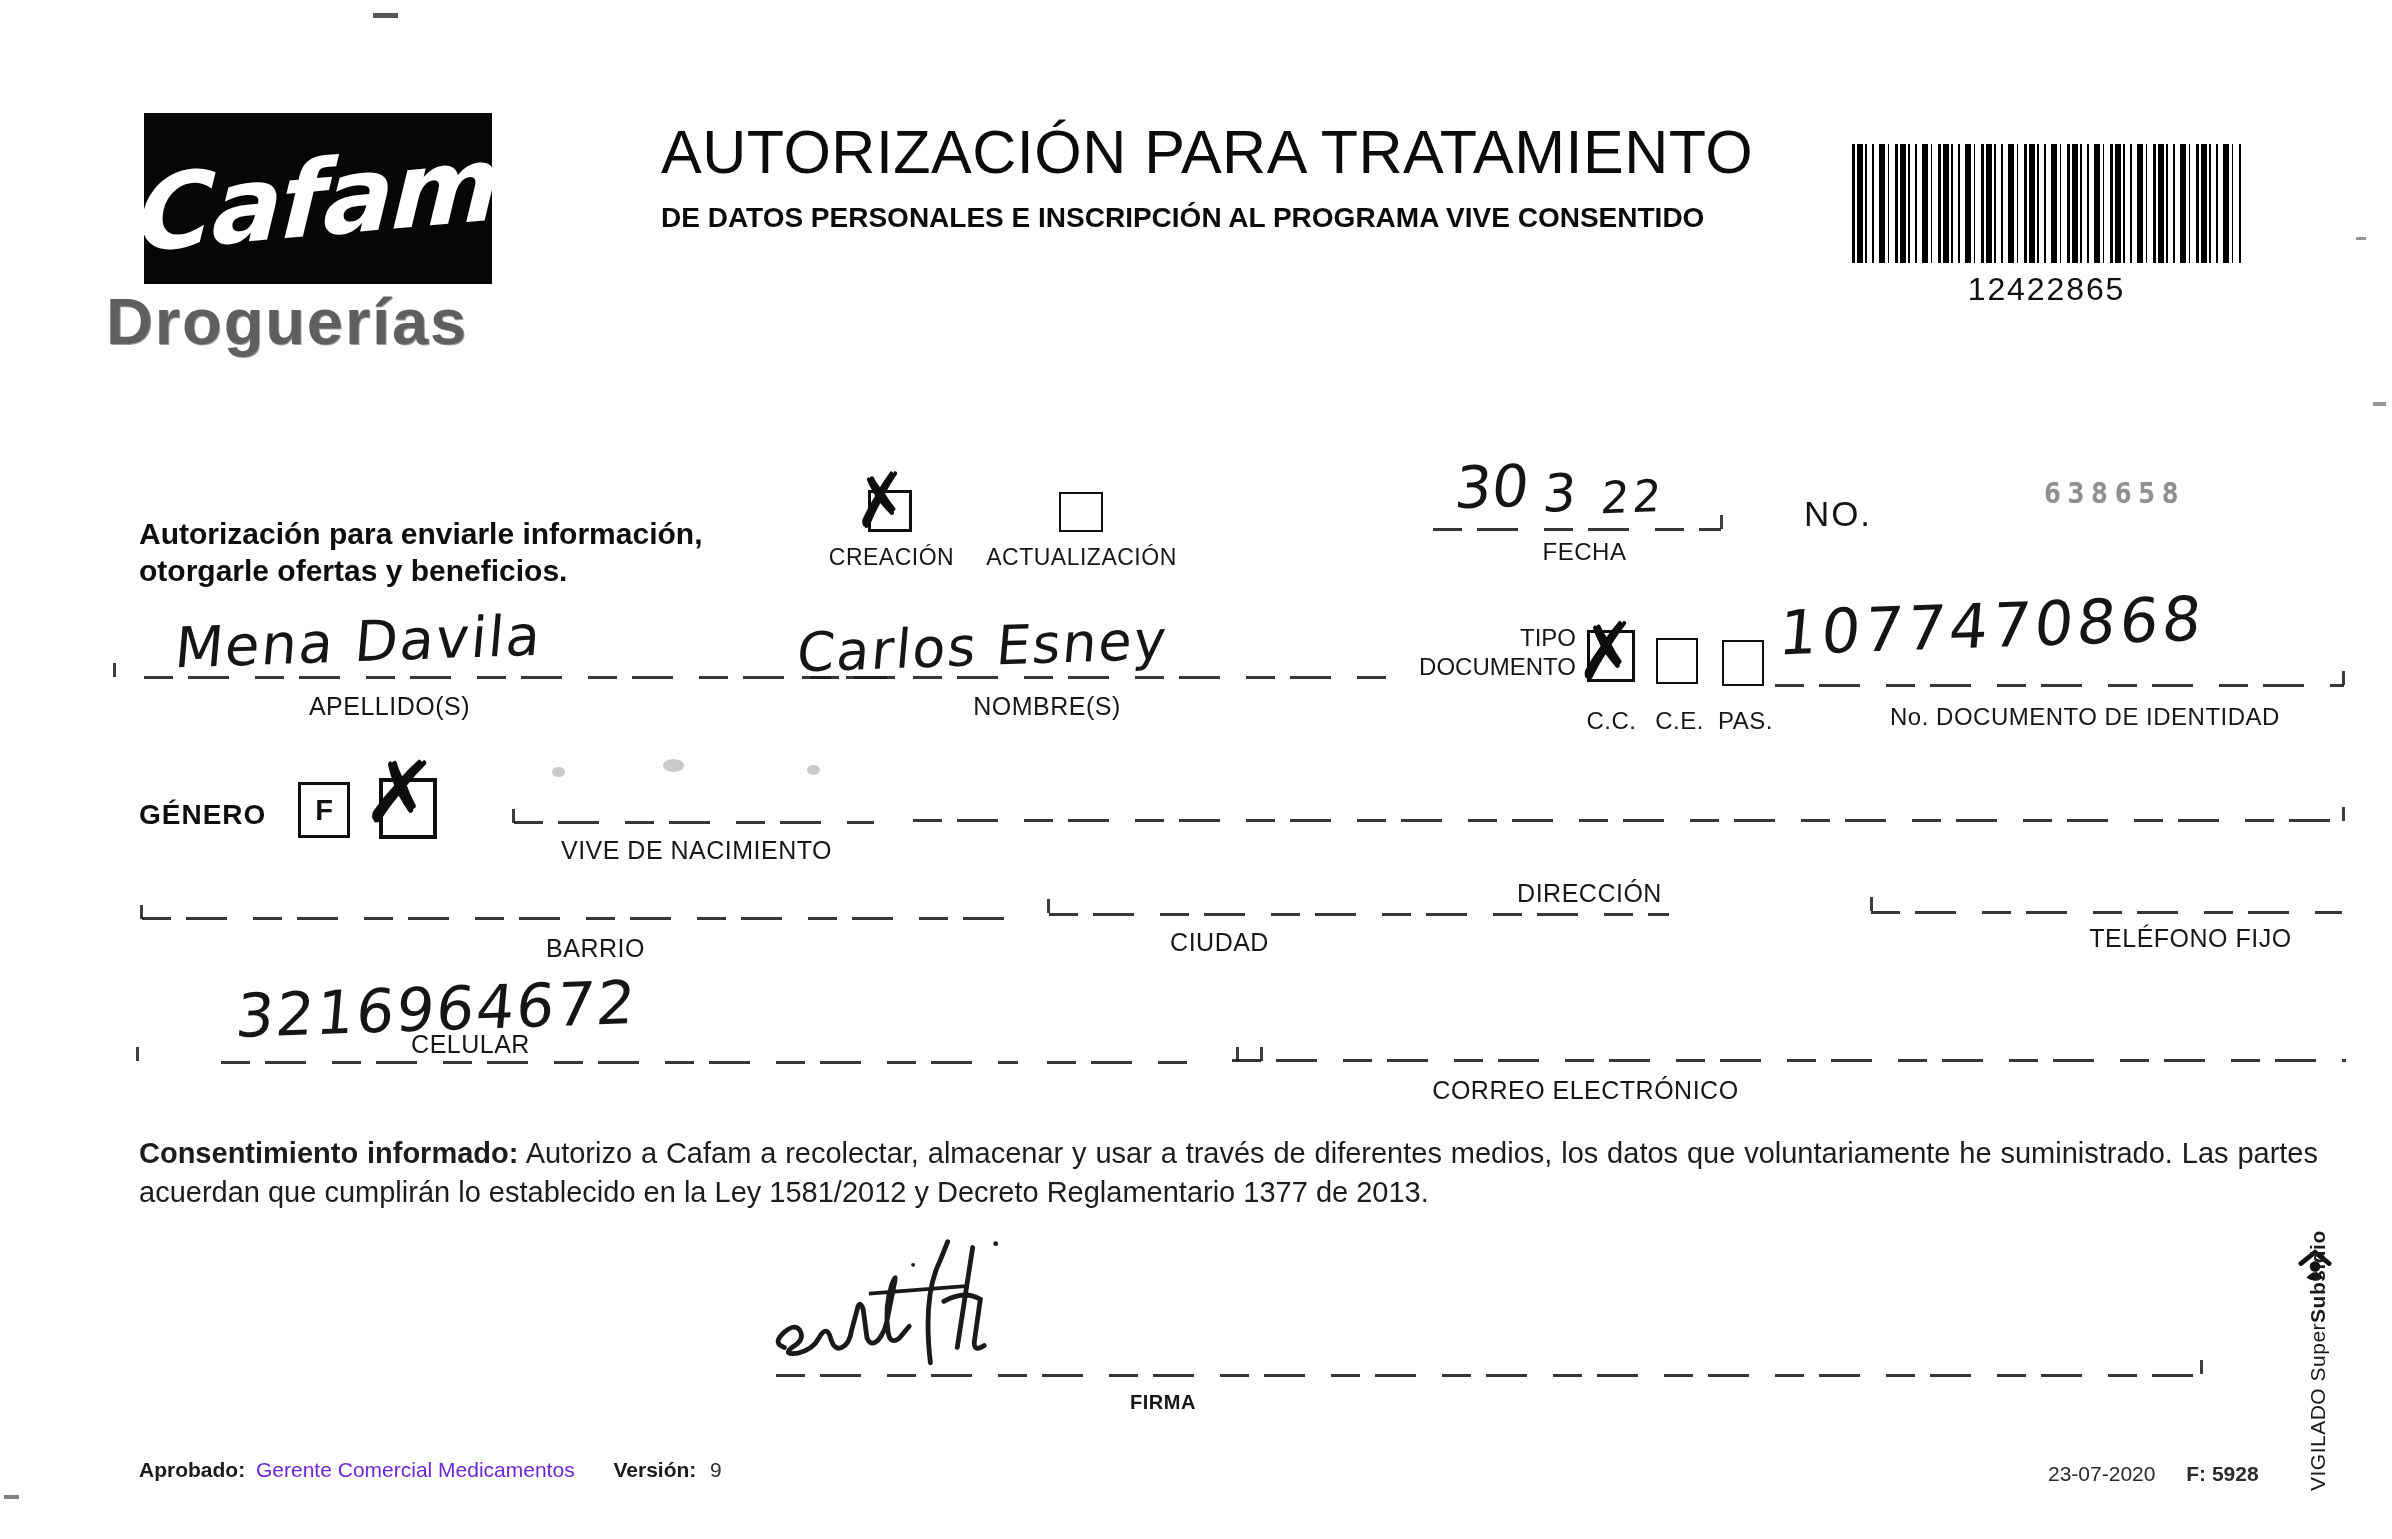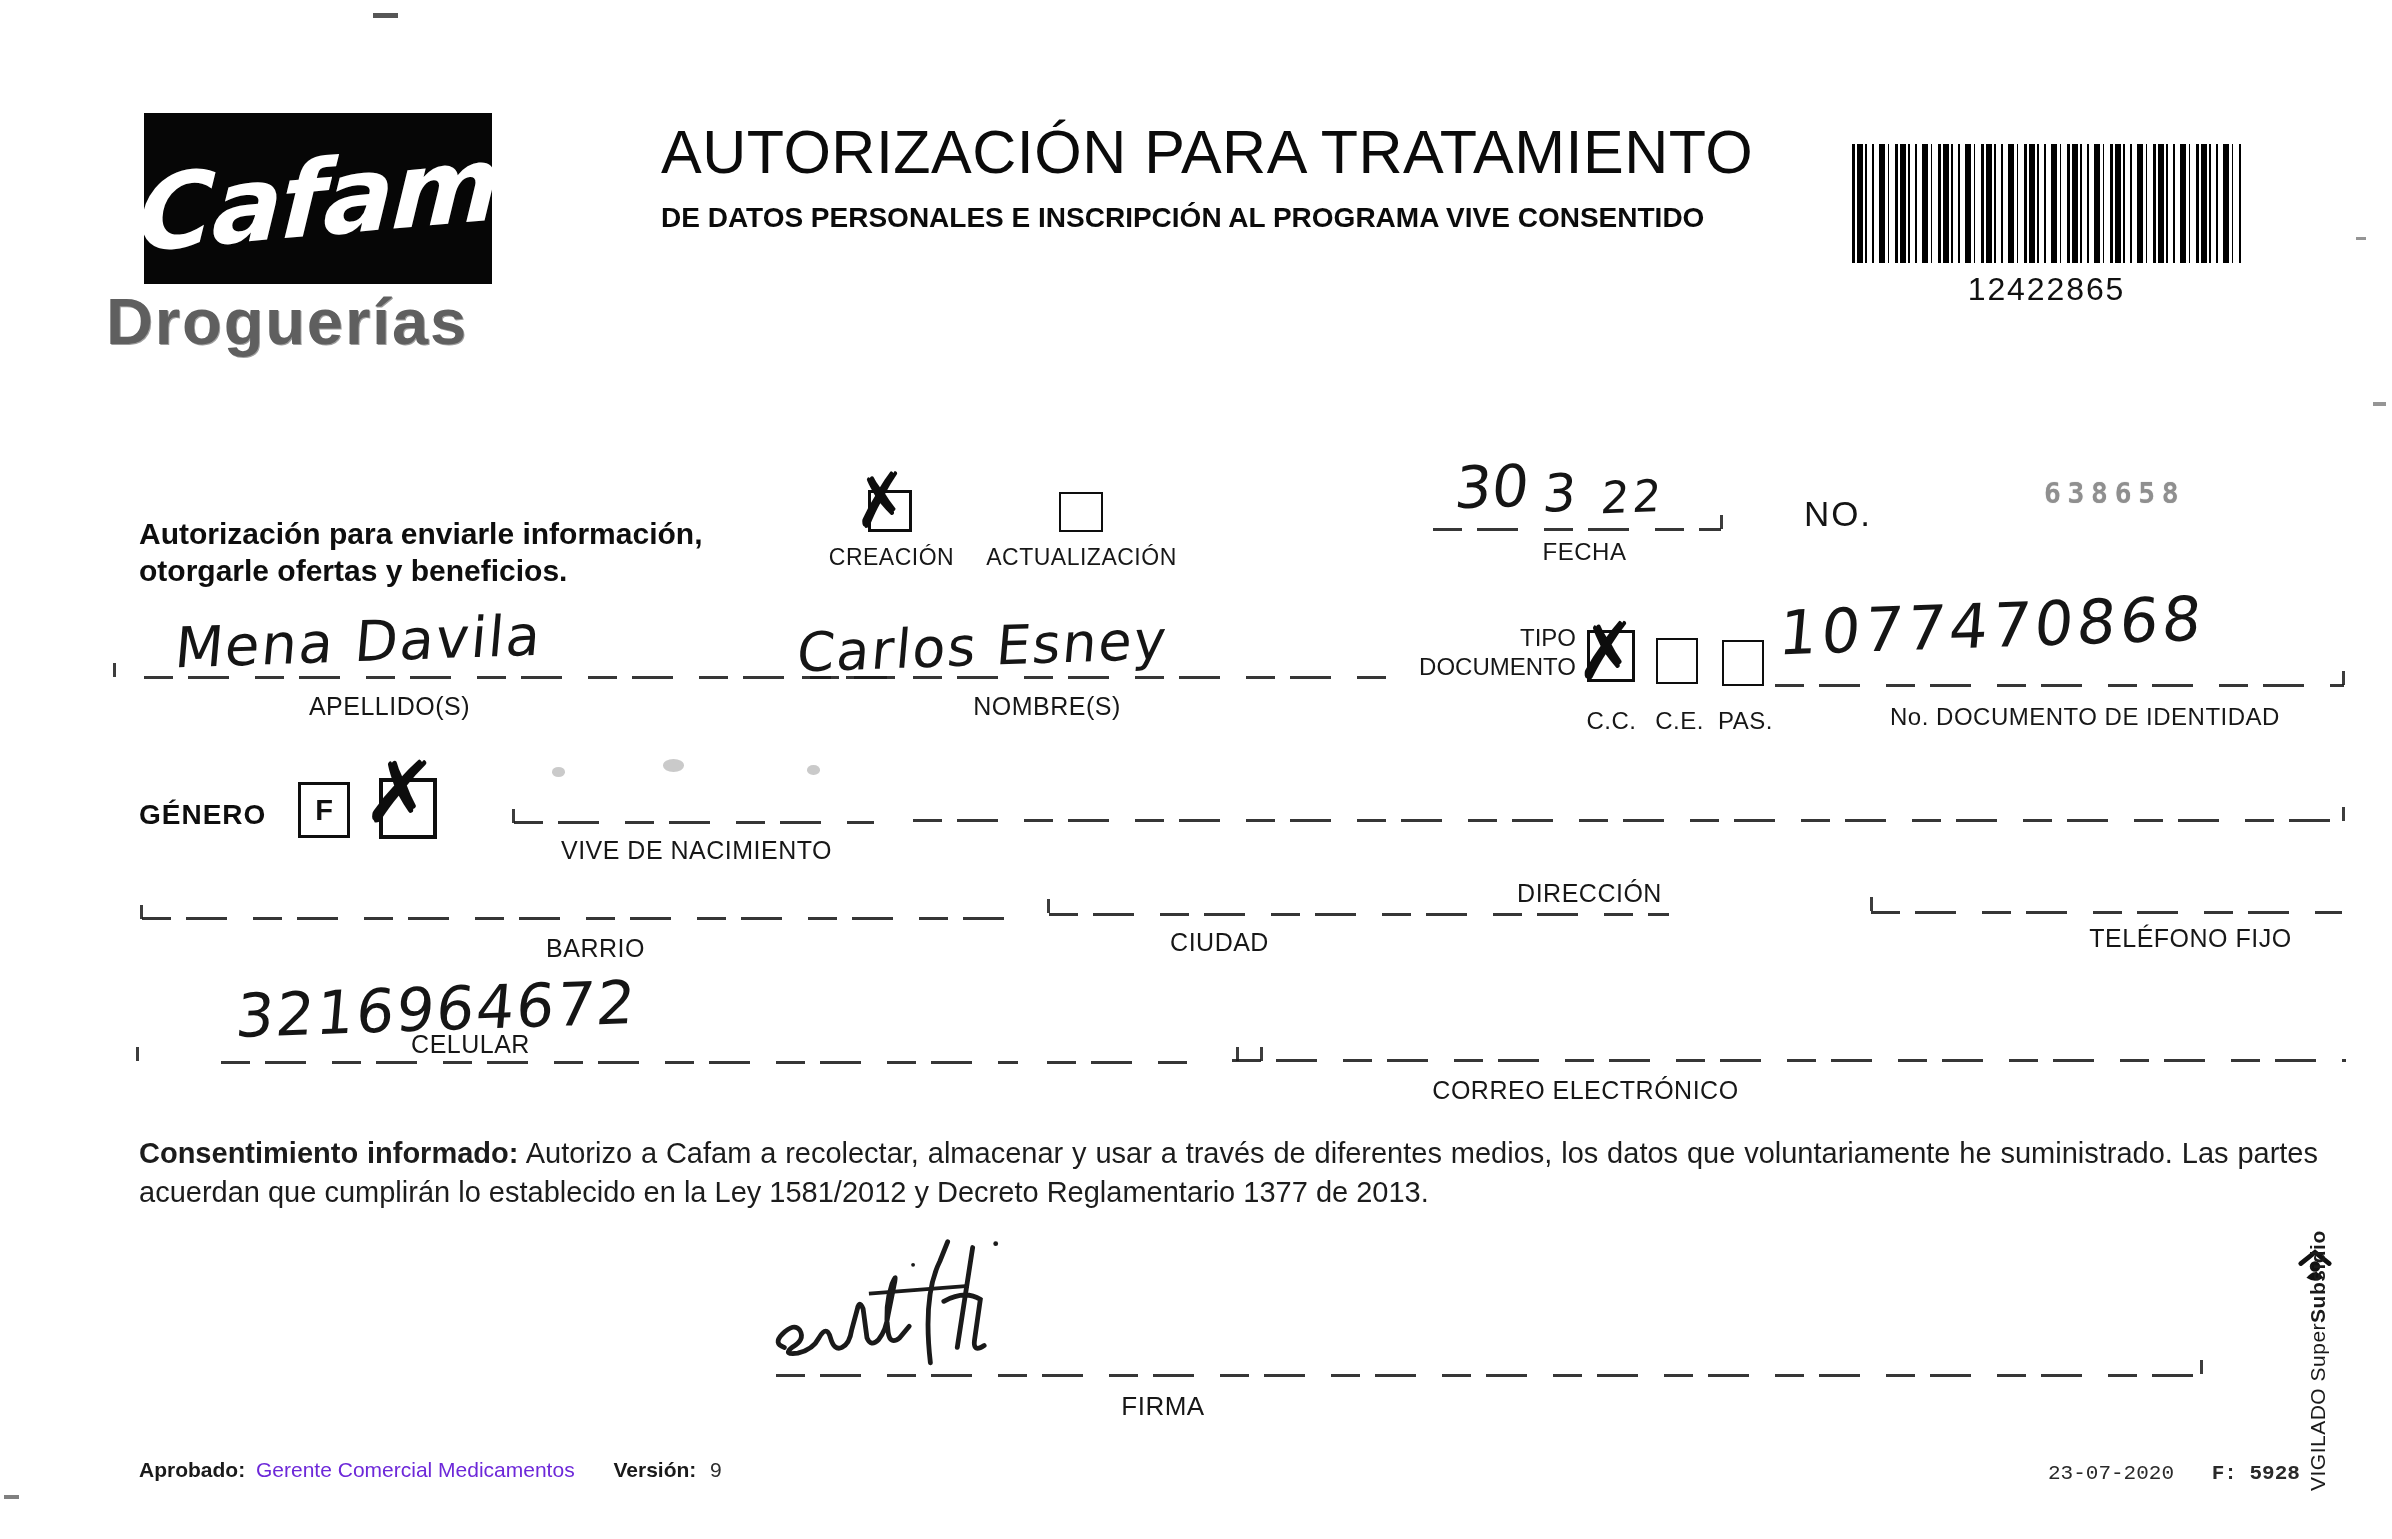--- a/index.html
+++ b/index.html
@@ -156,29 +156,29 @@
   <svg class="abs" style="left:769px;top:1232px;" width="317" height="154" viewBox="0 0 330 160">
     <path d="M16 120 q-12 -4 -2 -14 q12 -12 18 -4 q6 10 -8 18 q-10 8 6 6 q16 -4 22 -16 q8 -14 12 0 q4 14 12 10 q8 -4 10 -18 l6 -22 q2 -10 6 0 l4 30 q4 10 12 2 q8 -10 10 -26 l6 -30 q4 -16 -2 -2 q-8 24 -4 50 q2 14 12 6 l10 -12" fill="none" stroke="#1a1a1a" stroke-width="5" stroke-linecap="round"></path>
     <path d="M168 136 q-8 -70 10 -106 l8 -20" fill="none" stroke="#1a1a1a" stroke-width="5" stroke-linecap="round"></path>
     <path d="M104 64 l104 -8" fill="none" stroke="#1a1a1a" stroke-width="4"></path>
     <path d="M212 16 l-16 104 m-14 -48 q22 -12 38 -2 l-6 42 q-2 14 10 6" fill="none" stroke="#1a1a1a" stroke-width="5" stroke-linecap="round"></path>
     <circle cx="236" cy="12" r="2.5" fill="#1a1a1a"></circle>
     <circle cx="150" cy="34" r="2" fill="#1a1a1a"></circle>
   </svg>
   <div class="abs line" style="left:776px;top:1374px;width:1424px;"></div>
   <div class="abs tick" style="left:2200px;top:1360px;"></div>
-  <div class="abs lbl lbl-c" style="left:1062px;top:1391px;width:202px;font-size:26px;">FIRMA</div>
+  <div class="abs lbl lbl-c" style="left:1062px;top:1391px;width:202px;font-size:20px;font-weight:bold;">FIRMA</div>
 
   <div class="abs footer" style="left:139px;top:1458px;">
     <span class="bold">Aprobado:</span>
     <span style="margin-left:5px;color:#6d28d9;">Gerente Comercial Medicamentos</span>
     <span class="bold" style="margin-left:33px;">Versión:</span>
     <span style="margin-left:7.7px;color:#2e2e2e;">9</span>
   </div>
-  <div class="abs footer" style="left:2048px;top:1462px;color:#2a2a2a;font-family:Liberation Mono, monospace;">
+  <div class="abs footer" style="left:2048px;top:1462px;color:#2a2a2a;">
     <span>23-07-2020</span>
     <span class="bold" style="margin-left:25px;">F: 5928</span>
   </div>
 
   <svg class="abs" style="left:2296px;top:1247px;" width="38" height="37" viewBox="0 0 40 38">
     <path d="M5 17 L20 5 L35 17" fill="none" stroke="#111" stroke-width="5" stroke-linecap="round"></path>
     <circle cx="20" cy="20" r="5.5" fill="#111"></circle>
     <path d="M11 32 q9 -12 18 0 q-9 6 -18 0" fill="#111"></path>
   </svg>
   <div class="abs vigilado" style="left:2306px;top:1491px;">

